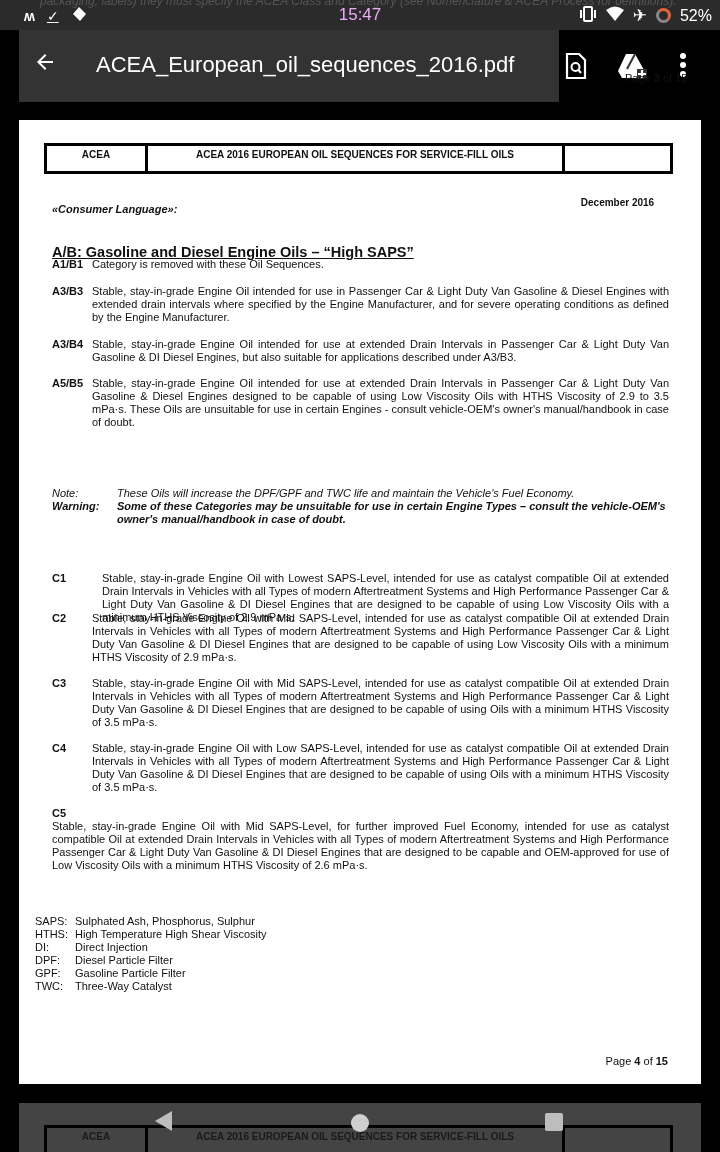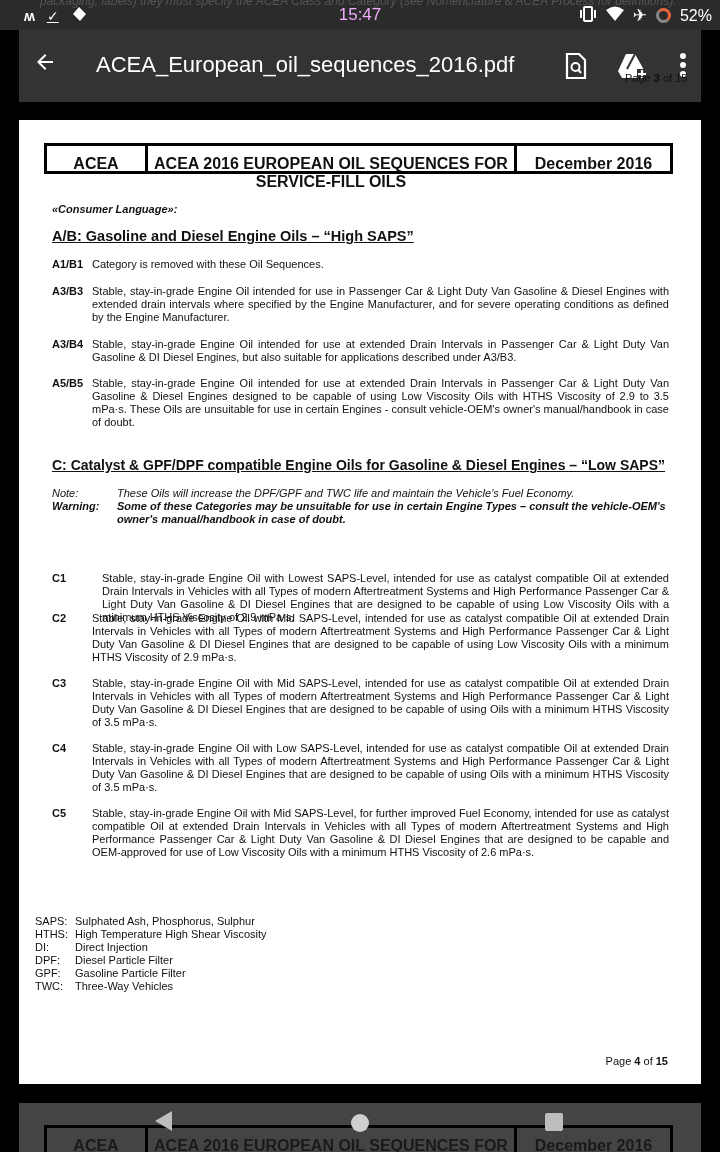--- a/index.html
+++ b/index.html
@@ -8,37 +8,37 @@
 
   
   .status-bar { position: absolute; left: 0; top: 0; width: 720px; height: 30px; background: #2b2b2b; color: #fff; }
   .bleed-text { position: absolute; left: 40px; top: -6px; font-size: 12px; font-style: italic; color: #555; white-space: nowrap; }
   .sb-left { position: absolute; left: 24px; top: 6px; display: flex; gap: 12px; align-items: center; font-size: 15px; }
   .sb-time { position: absolute; left: 0; right: 0; top: 5px; text-align: center; font-size: 17px; color: #f0abfc; }
   .sb-right { position: absolute; right: 8px; top: 5px; display: flex; gap: 9px; align-items: center; font-size: 16px; }
   .battery-ring { width: 15px; height: 15px; border-radius: 50%; border: 3px solid #888; border-right-color: #e8643c; border-top-color: #e8643c; display: inline-block; }
 
   
-  .app-bar { position: absolute; left: 19px; top: 30px; width: 682px; height: 72px; background: #333333; color: #fff; }
+  .app-bar { position: absolute; left: 19px; top: 30px; width: 540px; height: 72px; background: #333333; color: #fff; }
   .back-btn { position: absolute; left: 12px; top: 20px; width: 28px; height: 28px; font-size: 26px; line-height: 28px; color: #fff; text-align: center; cursor: pointer; }
   .app-title { position: absolute; left: 77px; top: 22px; font-size: 22px; color: #fff; white-space: nowrap; }
   .icon-btn { position: absolute; top: 22px; width: 28px; height: 28px; cursor: pointer; }
   .find-btn { left: 545px; }
   .drive-btn { left: 598px; }
   .more-btn { left: 654px; width: 20px; }
   .page-indicator { position: absolute; left: 584px; top: 42px; font-size: 11px; color: #111; white-space: nowrap; margin-left: 22px; }
   .page-indicator b { font-weight: bold; }
 
   
   .page { position: absolute; left: 19px; top: 120px; width: 682px; height: 964px; background: #fff; color: #111; }
   .hdr-table { position: absolute; left: 25px; top: 23px; width: 629px; height: 31px; border: 3px solid #000; display: flex; }
-  .hdr-cell { font-size: 16px; font-weight: bold; text-align: center; padding-top: 9px; }
+  .hdr-cell { font-size: 10px; font-weight: bold; text-align: center; padding-top: 3px; }
   .hdr-c1 { width: 101px; border-right: 3px solid #000; }
-  .hdr-c2 { width: 369px; border-right: 3px solid #000; }
-  .hdr-c3 { flex: 1; }
+  .hdr-c2 { width: 417px; border-right: 3px solid #000; }
+  .hdr-c3 { flex: 1; margin-top: 48px; }
 
   .consumer { position: absolute; left: 33px; top: 83px; font-size: 11px; font-weight: bold; font-style: italic; }
   .section-head { position: absolute; left: 33px; font-size: 14.5px; font-weight: bold; text-decoration: underline; white-space: nowrap; }
   .entry { position: absolute; left: 33px; width: 617px; display: flex; font-size: 11px; line-height: 13px; }
   .entry .code { width: 40px; flex: none; font-weight: bold; }
   .entry .desc { flex: 1; text-align: justify; }
   .entry.c .code { width: 40px; }
 
   .note { position: absolute; left: 33px; width: 617px; font-size: 11px; line-height: 13px; display: flex; }
   .note .lbl { width: 65px; flex: none; font-style: italic; }
@@ -133,40 +133,39 @@
 
 <div class="page">
   <div class="hdr-table">
     <div class="hdr-cell hdr-c1">ACEA</div>
     <div class="hdr-cell hdr-c2">ACEA 2016 EUROPEAN OIL SEQUENCES FOR SERVICE-FILL OILS</div>
     <div class="hdr-cell hdr-c3">December 2016</div>
   </div>
 
   <div class="consumer">«Consumer Language»:</div>
 
-  <div class="section-head" style="top:108px;">A/B: Gasoline and Diesel Engine Oils – “High SAPS”</div>
+  <div class="section-head" style="top:124px;">A/B: Gasoline and Diesel Engine Oils – “High SAPS”</div>
 
   <div class="entry" style="top:138px;">
     <span class="code">A1/B1</span>
     <span class="desc">Category is removed with these Oil Sequences.</span>
   </div>
   <div class="entry" style="top:165px;">
     <span class="code">A3/B3</span>
     <span class="desc">Stable, stay-in-grade Engine Oil intended for use in Passenger Car &amp; Light Duty Van Gasoline &amp; Diesel Engines with extended drain intervals where specified by the Engine Manufacturer, and for severe operating conditions as defined by the Engine Manufacturer.</span>
   </div>
   <div class="entry" style="top:218px;">
     <span class="code">A3/B4</span>
     <span class="desc">Stable, stay-in-grade Engine Oil intended for use at extended Drain Intervals in Passenger Car &amp; Light Duty Van Gasoline &amp; DI Diesel Engines, but also suitable for applications described under A3/B3.</span>
   </div>
   <div class="entry" style="top:257px;">
     <span class="code">A5/B5</span>
     <span class="desc">Stable, stay-in-grade Engine Oil intended for use at extended Drain Intervals in Passenger Car &amp; Light Duty Van Gasoline &amp; Diesel Engines designed to be capable of using Low Viscosity Oils with HTHS Viscosity of 2.9 to 3.5 mPa·s. These Oils are unsuitable for use in certain Engines - consult vehicle-OEM's owner's manual/handbook in case of doubt.</span>
   </div>
 
-  <div class="section-head" style="top:337px; font-size:14px;">C: Catalyst &amp; GPF/DPF compatible Engine Oils for Gasoline &amp; Diesel Engines – “Low SAPS”</div>
 
   <div class="note warn" style="top:380px;">
     <span class="lbl">Warning:</span>
     <span class="txt">Some of these Categories may be unsuitable for use in certain Engine Types – consult the vehicle-OEM's owner's manual/handbook in case of doubt.</span>
   </div>
   <div class="note" style="top:367px;">
     <span class="lbl">Note:</span>
     <span class="txt">These Oils will increase the DPF/GPF and TWC life and maintain the Vehicle's Fuel Economy.</span>
   </div>
 
@@ -179,21 +178,21 @@
     <span class="desc">Stable, stay-in-grade Engine Oil with Mid SAPS-Level, intended for use as catalyst compatible Oil at extended Drain Intervals in Vehicles with all Types of modern Aftertreatment Systems and High Performance Passenger Car &amp; Light Duty Van Gasoline &amp; DI Diesel Engines that are designed to be capable of using Low Viscosity Oils with a minimum HTHS Viscosity of 2.9 mPa·s.</span>
   </div>
   <div class="entry c" style="top:557px;">
     <span class="code">C3</span>
     <span class="desc">Stable, stay-in-grade Engine Oil with Mid SAPS-Level, intended for use as catalyst compatible Oil at extended Drain Intervals in Vehicles with all Types of modern Aftertreatment Systems and High Performance Passenger Car &amp; Light Duty Van Gasoline &amp; DI Diesel Engines that are designed to be capable of using Oils with a minimum HTHS Viscosity of 3.5 mPa·s.</span>
   </div>
   <div class="entry c" style="top:622px;">
     <span class="code">C4</span>
     <span class="desc">Stable, stay-in-grade Engine Oil with Low SAPS-Level, intended for use as catalyst compatible Oil at extended Drain Intervals in Vehicles with all Types of modern Aftertreatment Systems and High Performance Passenger Car &amp; Light Duty Van Gasoline &amp; DI Diesel Engines that are designed to be capable of using Oils with a minimum HTHS Viscosity of 3.5 mPa·s.</span>
   </div>
-  <div class="entry c" style="top:687px;">
+  <div class="entry c" style="top:687px;flex-direction:column;">
     <span class="code">C5</span>
     <span class="desc">Stable, stay-in-grade Engine Oil with Mid SAPS-Level, for further improved Fuel Economy, intended for use as catalyst compatible Oil at extended Drain Intervals in Vehicles with all Types of modern Aftertreatment Systems and High Performance Passenger Car &amp; Light Duty Van Gasoline &amp; DI Diesel Engines that are designed to be capable and OEM-approved for use of Low Viscosity Oils with a minimum HTHS Viscosity of 2.6 mPa·s.</span>
   </div>
 
   <div class="glossary">
     <div class="gl-row">
         <span class="abbr">SAPS:</span>
         <span>Sulphated Ash, Phosphorus, Sulphur</span>
       </div>
     <div class="gl-row">
@@ -207,21 +206,21 @@
     <div class="gl-row">
         <span class="abbr">DPF:</span>
         <span>Diesel Particle Filter</span>
       </div>
     <div class="gl-row">
         <span class="abbr">GPF:</span>
         <span>Gasoline Particle Filter</span>
       </div>
     <div class="gl-row">
         <span class="abbr">TWC:</span>
-        <span>Three-Way Vehicles</span>
+        <span>Three-Way Catalyst</span>
       </div>
   </div>
 
   <div class="page-footer">
     <span>Page </span><b>4</b><span> of </span><b>15</b>
   </div>
 </div>
 
 <div class="next-page">
   <div class="np-table">

